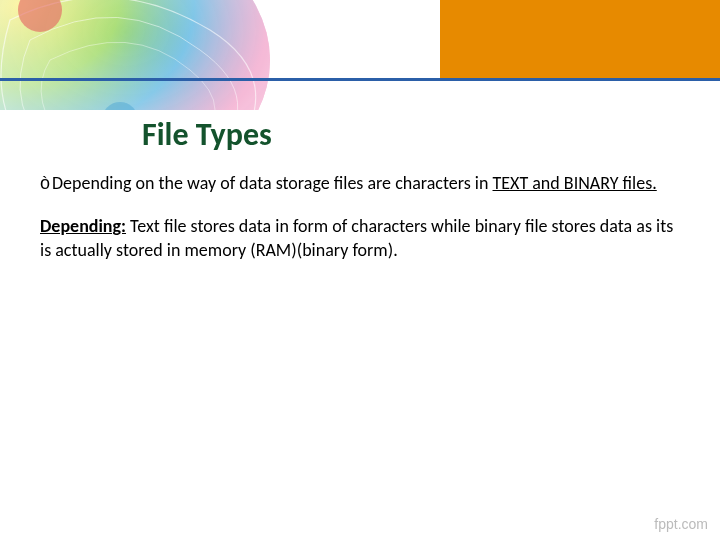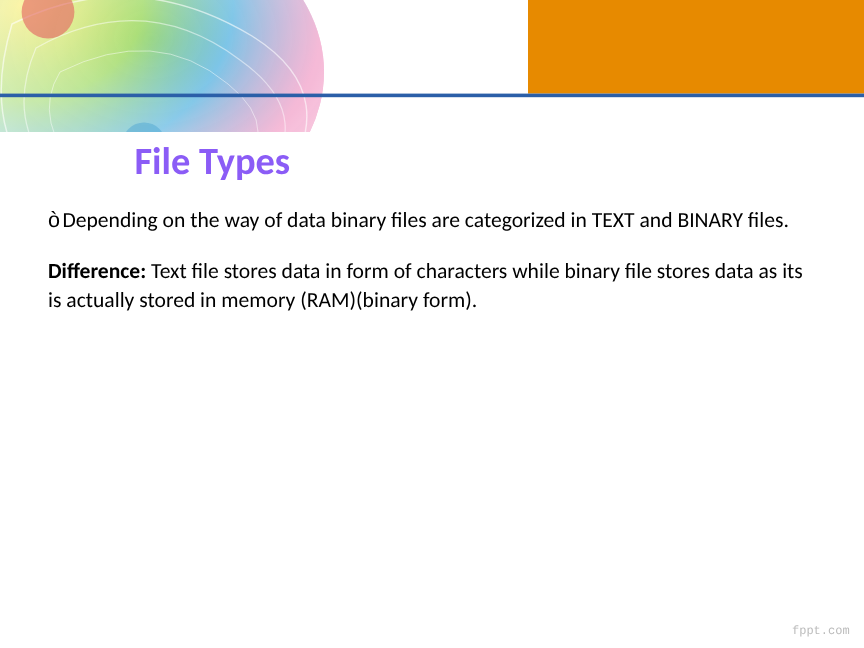--- a/index.html
+++ b/index.html
@@ -37,44 +37,44 @@
   }
   .content {
     position: absolute;
     top: 115px;
     left: 40px;
     right: 40px;
   }
   .title {
     font-size: 32px;
     font-weight: 700;
-    color: #8b5cf6;
+    color: #14532d;
     text-align: left;
-    margin-left: 72px;
+    margin-left: 102px;
     margin-bottom: 18px;
     font-family: Calibri, Arial, sans-serif;
   }
   .para {
     font-size: 18px;
     color: #000;
     line-height: 1.3;
     margin-bottom: 20px;
   }
   .arrow {
     font-family: Wingdings, Arial, sans-serif;
     margin-right: 2px;
   }
-  .underline { }
+  .underline { text-decoration: underline; }
   .bold { font-weight: 700; }
   .watermark {
     position: absolute;
     bottom: 8px; right: 12px;
-    font-size: 10px;
+    font-size: 14px;
     color: #bbb;
-    font-family: Liberation Mono, monospace;
+    font-family: Liberation Sans, sans-serif;
   }
 </style>
 </head>
 <body>
 
 <div class="header-bg">
   <svg class="swirl" viewBox="0 0 400 280">
     <defs>
       <radialGradient id="g1" cx="30%" cy="30%" r="70%">
         <stop offset="0%" stop-color="#f7e94a"></stop>
@@ -96,22 +96,22 @@
     <circle cx="150" cy="160" r="18" fill="#39c" opacity="0.5"></circle>
   </svg>
   <div class="orange-block"></div>
   <div class="blue-line"></div>
 </div>
 
 <div class="content">
   <div class="title">File Types</div>
 
   <div class="para">
-    <span class="arrow">ò</span><span>Depending on the way of data binary files are categorized in </span><span class="underline">TEXT and BINARY files.</span>
+    <span class="arrow">ò</span><span>Depending on the way of data storage files are characters in </span><span class="underline">TEXT and BINARY files.</span>
   </div>
 
   <div class="para">
-    <span class="bold underline">Difference:</span><span> Text file stores data in form of characters while binary file stores data as its is actually stored in memory (RAM)(binary form).</span><br>
+    <span class="bold underline">Depending:</span><span> Text file stores data in form of characters while binary file stores data as its is actually stored in memory (RAM)(binary form).</span><br>
   </div>
 
 </div>
 
 <div class="watermark">fppt.com</div>
 
 </body></html>

